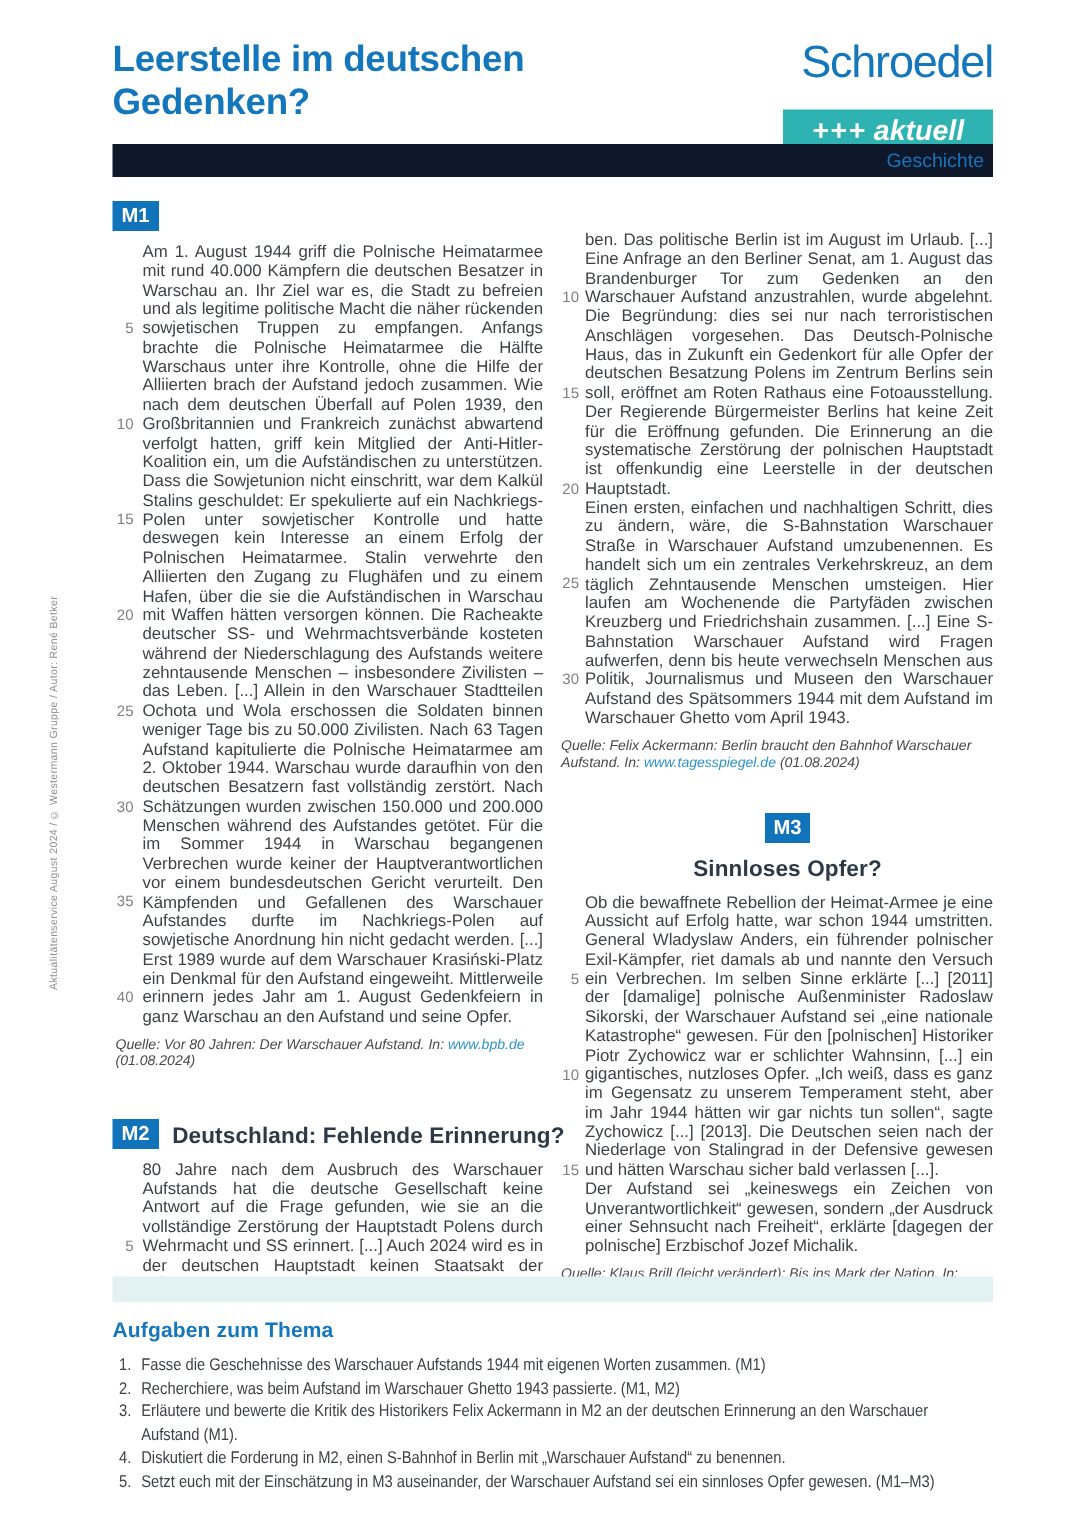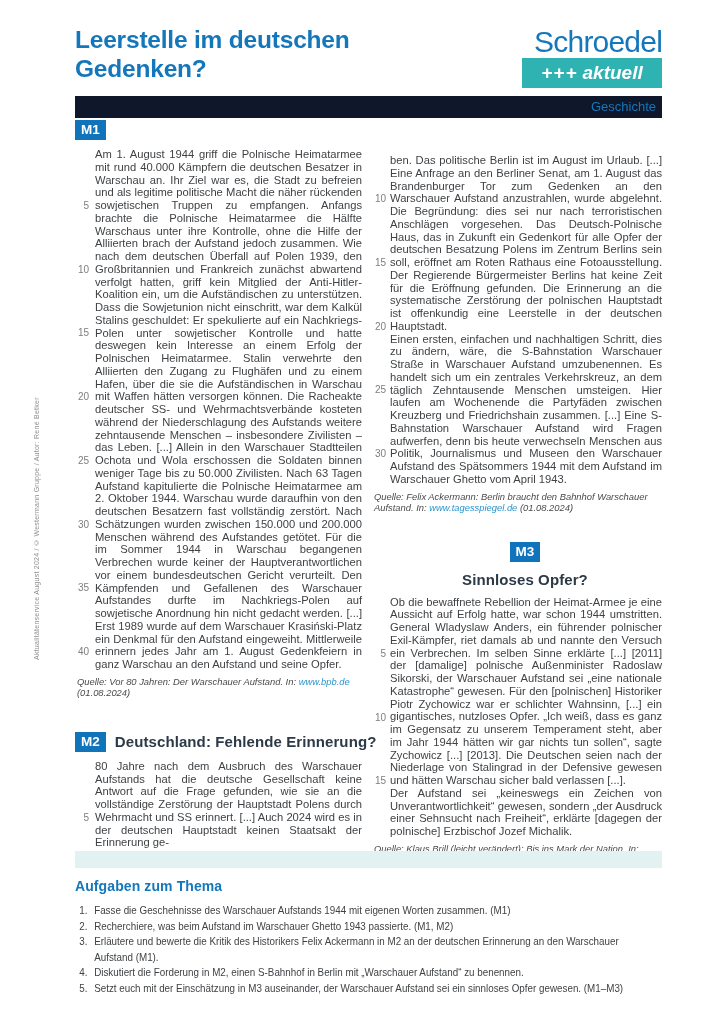--- a/index.html
+++ b/index.html
@@ -12,35 +12,35 @@
   .credit {
     position:absolute; left:33px; top:288px; height:372px;
     writing-mode:vertical-rl; transform:rotate(180deg);
     font-size:7px; color:#8e8e8e; letter-spacing:.25px; white-space:nowrap;
   }
   
   .header { position:absolute; left:75px; top:26px; width:587px; }
   .title { float:left; width:400px; font-size:24.5px; font-weight:bold; color:#1577bb; line-height:28.5px; letter-spacing:-0.2px; }
   .logo { float:right; width:140px; text-align:right; }
   .logo-brand { font-size:30px; font-weight:normal; color:#1577bb; line-height:31px; letter-spacing:-0.8px; }
-  .logo-box { margin-top:1px; background:#2eb2b2; color:#fff; width:140px; height:30px; line-height:30px; text-align:center; font-size:19px; }
+  .logo-box { margin-top:16px; background:#2eb2b2; color:#fff; width:140px; height:30px; line-height:30px; text-align:center; font-size:19px; }
   .logo-box .plus { letter-spacing:1px; margin-right:5px; font-weight:bold; font-style:italic; }
   .logo-box .word { font-style:italic; font-weight:bold; }
   .subject-band {
     position:absolute; left:75px; top:96px; width:587px; height:22px;
     background:#0f172a; text-align:right; line-height:22px; font-size:13px;
     color:#1577bb; padding-right:6px;
   }
   
-  .col-left  { position:absolute; left:75px;  top:120px; width:287px; }
+  .col-left  { position:absolute; left:75px;  top:134px; width:287px; }
   .col-right { position:absolute; left:372px; top:134px; width:290px; }
   .sec-head { display:flex; align-items:center; gap:9px; margin-bottom:8px; }
   .badge { background:#1173b9; color:#fff; font-weight:bold; font-size:13.5px; line-height:17px; padding:1px 6px 2px; flex:none; }
   .sec-title { font-weight:bold; font-size:15px; color:#2c3a47; letter-spacing:.1px; white-space:nowrap; }
-  .m2-head { margin-top:33px; }
+  .m2-head { margin-top:33px;align-items:flex-end; }
   .m3-head { margin-top:28px; }
   .col-right .sec-head { padding-left:16px;flex-direction:column; }
   .textblock {
     position:relative; padding-left:20px; font-size:11.2px; line-height:12.75px;
     color:#3f4245; text-align:justify; hyphens:auto; -webkit-hyphens:auto;
   }
   .col-right .textblock { padding-left:18px; }
   .col-right .first-block { margin-top:20px; }
   .textblock p { margin:0; }
   .ln { position:absolute; left:2px; width:12px; text-align:right; font-size:10px; color:#7e7e7e; line-height:13.5px; }

